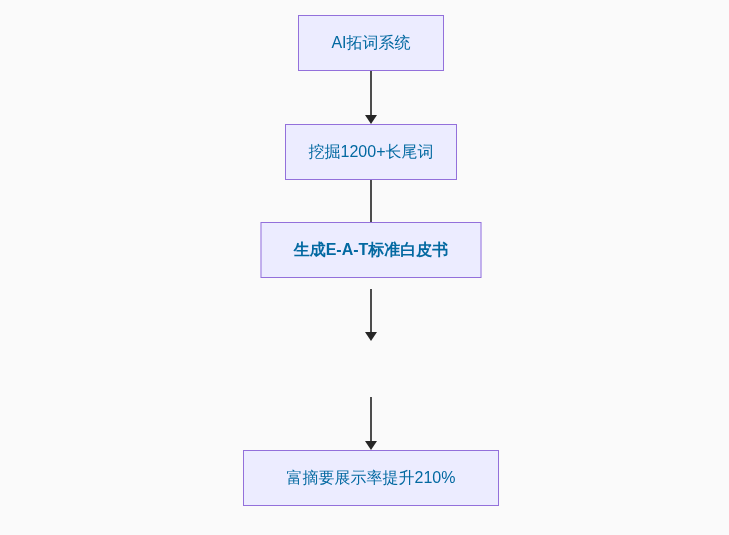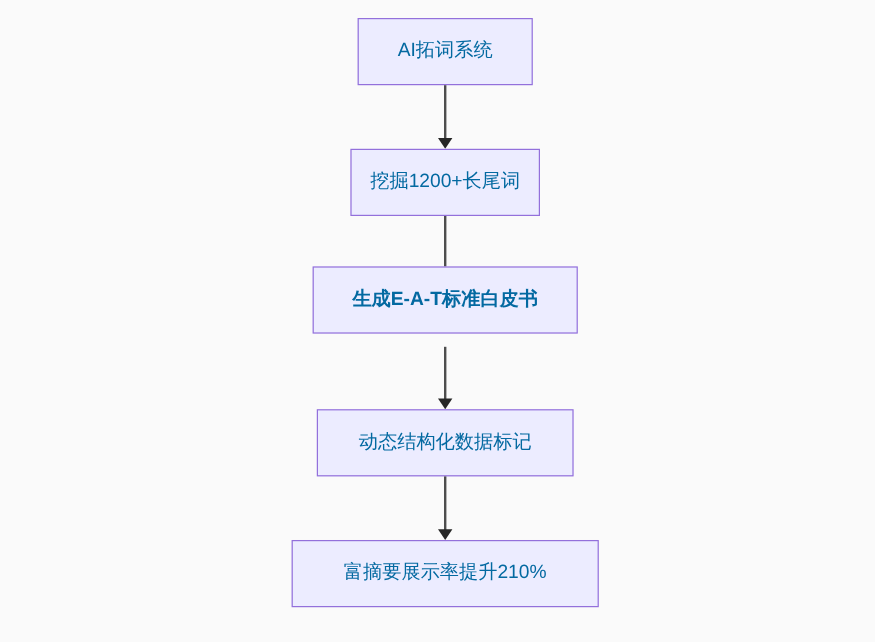--- a/index.html
+++ b/index.html
@@ -28,21 +28,21 @@
     line-height: 1;
     display: flex;
     align-items: center;
     justify-content: center;
     text-align: center;
     height: 56px;
     transform: translateX(-50%);
     left: 371px;
   }
   .node-1 { top: 15px;  width: 146px; }
-  .node-2 { top: 124px; width: 158px; }
+  .node-2 { top: 124px; width: 172px; }
   .node-3 { top: 222px; width: 221px; font-weight: bold; }
   .node-4 { top: 341px; width: 214px; }
   .node-5 { top: 450px; width: 256px; }
 
   .flow-arrow {
     position: absolute;
     left: 371px;
     transform: translateX(-50%);
     width: 14px;
     display: flex;
@@ -93,23 +93,20 @@
 
   <div class="flow-node node-3">
     <span>生成E-A-T标准白皮书</span>
   </div>
 
   <div class="flow-arrow arrow-3">
     <div class="arrow-line"></div>
     <div class="arrowhead"></div>
   </div>
 
-  <div class="flow-node node-4">
-    <span>动态结构化数据标记</span>
-  </div>
 
   <div class="flow-arrow arrow-4">
     <div class="arrow-line"></div>
     <div class="arrowhead"></div>
   </div>
 
   <div class="flow-node node-5">
     <span>富摘要展示率提升210%</span>
   </div>
 

